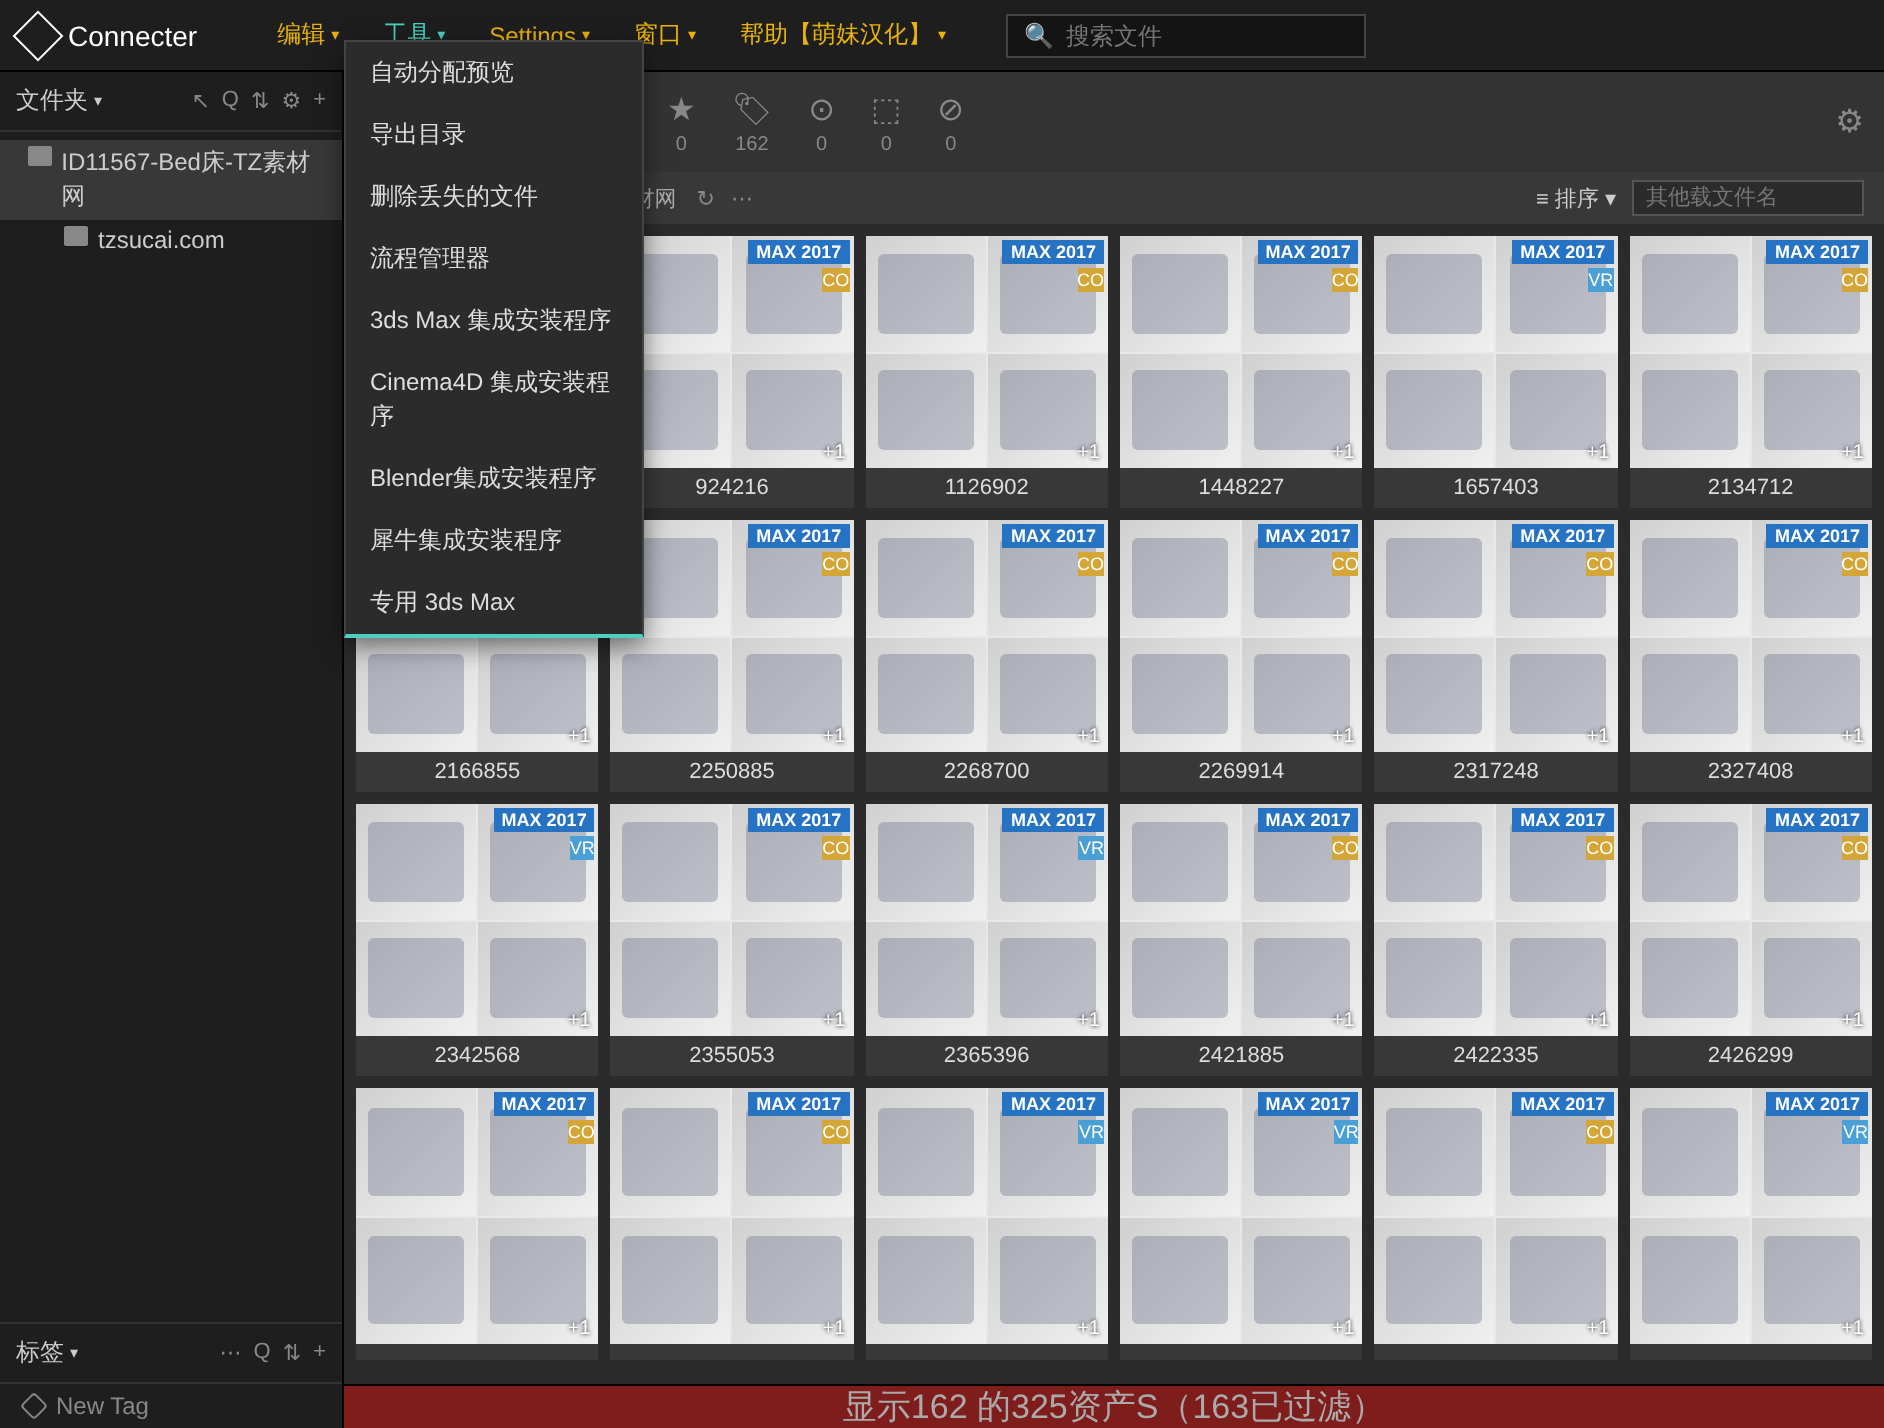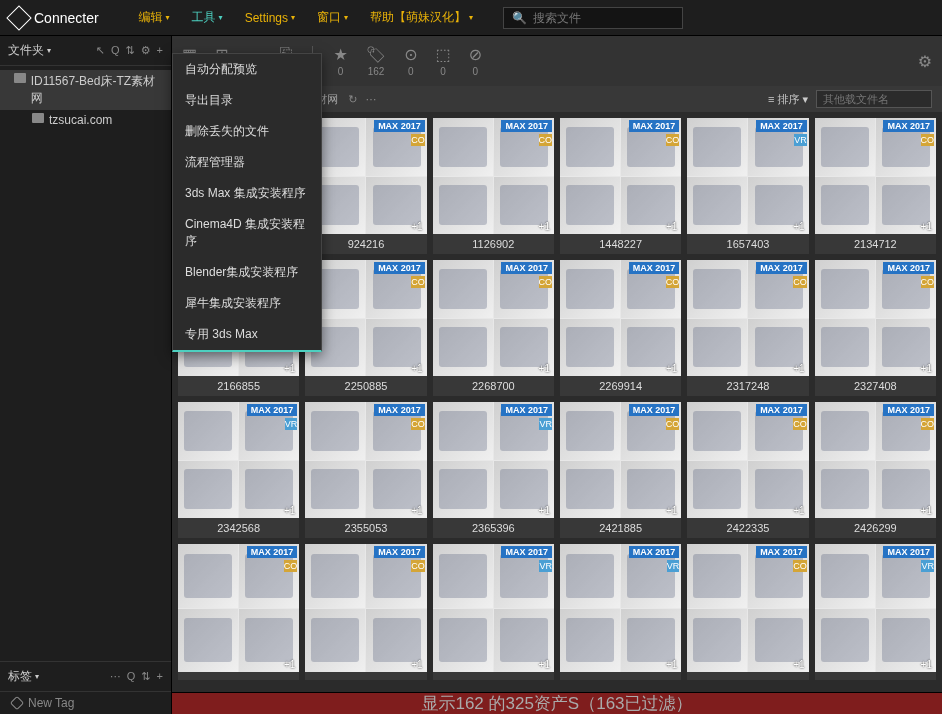--- a/index.html
+++ b/index.html
@@ -43,21 +43,21 @@
 .card{background:#3a3a3a;display:flex;flex-direction:column;height:136px}
 .thumb{flex:1;background:#e8e8e8;position:relative;display:grid;grid-template-columns:1fr 1fr;grid-template-rows:1fr 1fr;gap:1px}
 .thumb-q{background:linear-gradient(135deg,#d0d0d0,#f0f0f0);position:relative}
 .thumb-q::after{content:"";position:absolute;inset:15% 10%;background:rgba(80,90,120,0.3);border-radius:3px}
 .badge{position:absolute;top:2px;right:2px;background:#2673c4;color:#fff;font-size:9px;padding:1px 4px;font-weight:bold}
 .badge2{position:absolute;top:16px;right:2px;color:#fff;font-size:9px;padding:1px 0;font-weight:normal}
 .badge2.co{background:#d4a537}
 .badge2.vr{background:#4a9fd4}
 .plus1{position:absolute;bottom:2px;right:4px;color:#fff;font-size:10px;text-shadow:0 0 2px #000}
 .card-label{padding:4px;text-align:center;font-size:11px;color:#ddd;background:#383838}
-.dropdown{position:absolute;top:53px;left:172px;background:#2b2b2b;border:1px solid #444;width:150px;z-index:100;box-shadow:0 4px 12px rgba(0,0,0,0.5);border-bottom:2px solid #4dd0c0}
+.dropdown{position:absolute;top:20px;left:172px;background:#2b2b2b;border:1px solid #444;width:150px;z-index:100;box-shadow:0 4px 12px rgba(0,0,0,0.5);border-bottom:2px solid #4dd0c0}
 .dd-item{padding:7px 12px;cursor:pointer;font-size:12px;color:#ddd}
 .status-bar{height:22px;background:#7f1d1d;display:flex;align-items:center;justify-content:center;font-size:17px;color:#aaa;border-top:1px solid #000}
 .spacer{flex:1}
 .divider{width:1px;height:30px;background:#555}
 </style>
 </head>
 <body>
 
 <div class="top-bar">
   <div class="logo">

